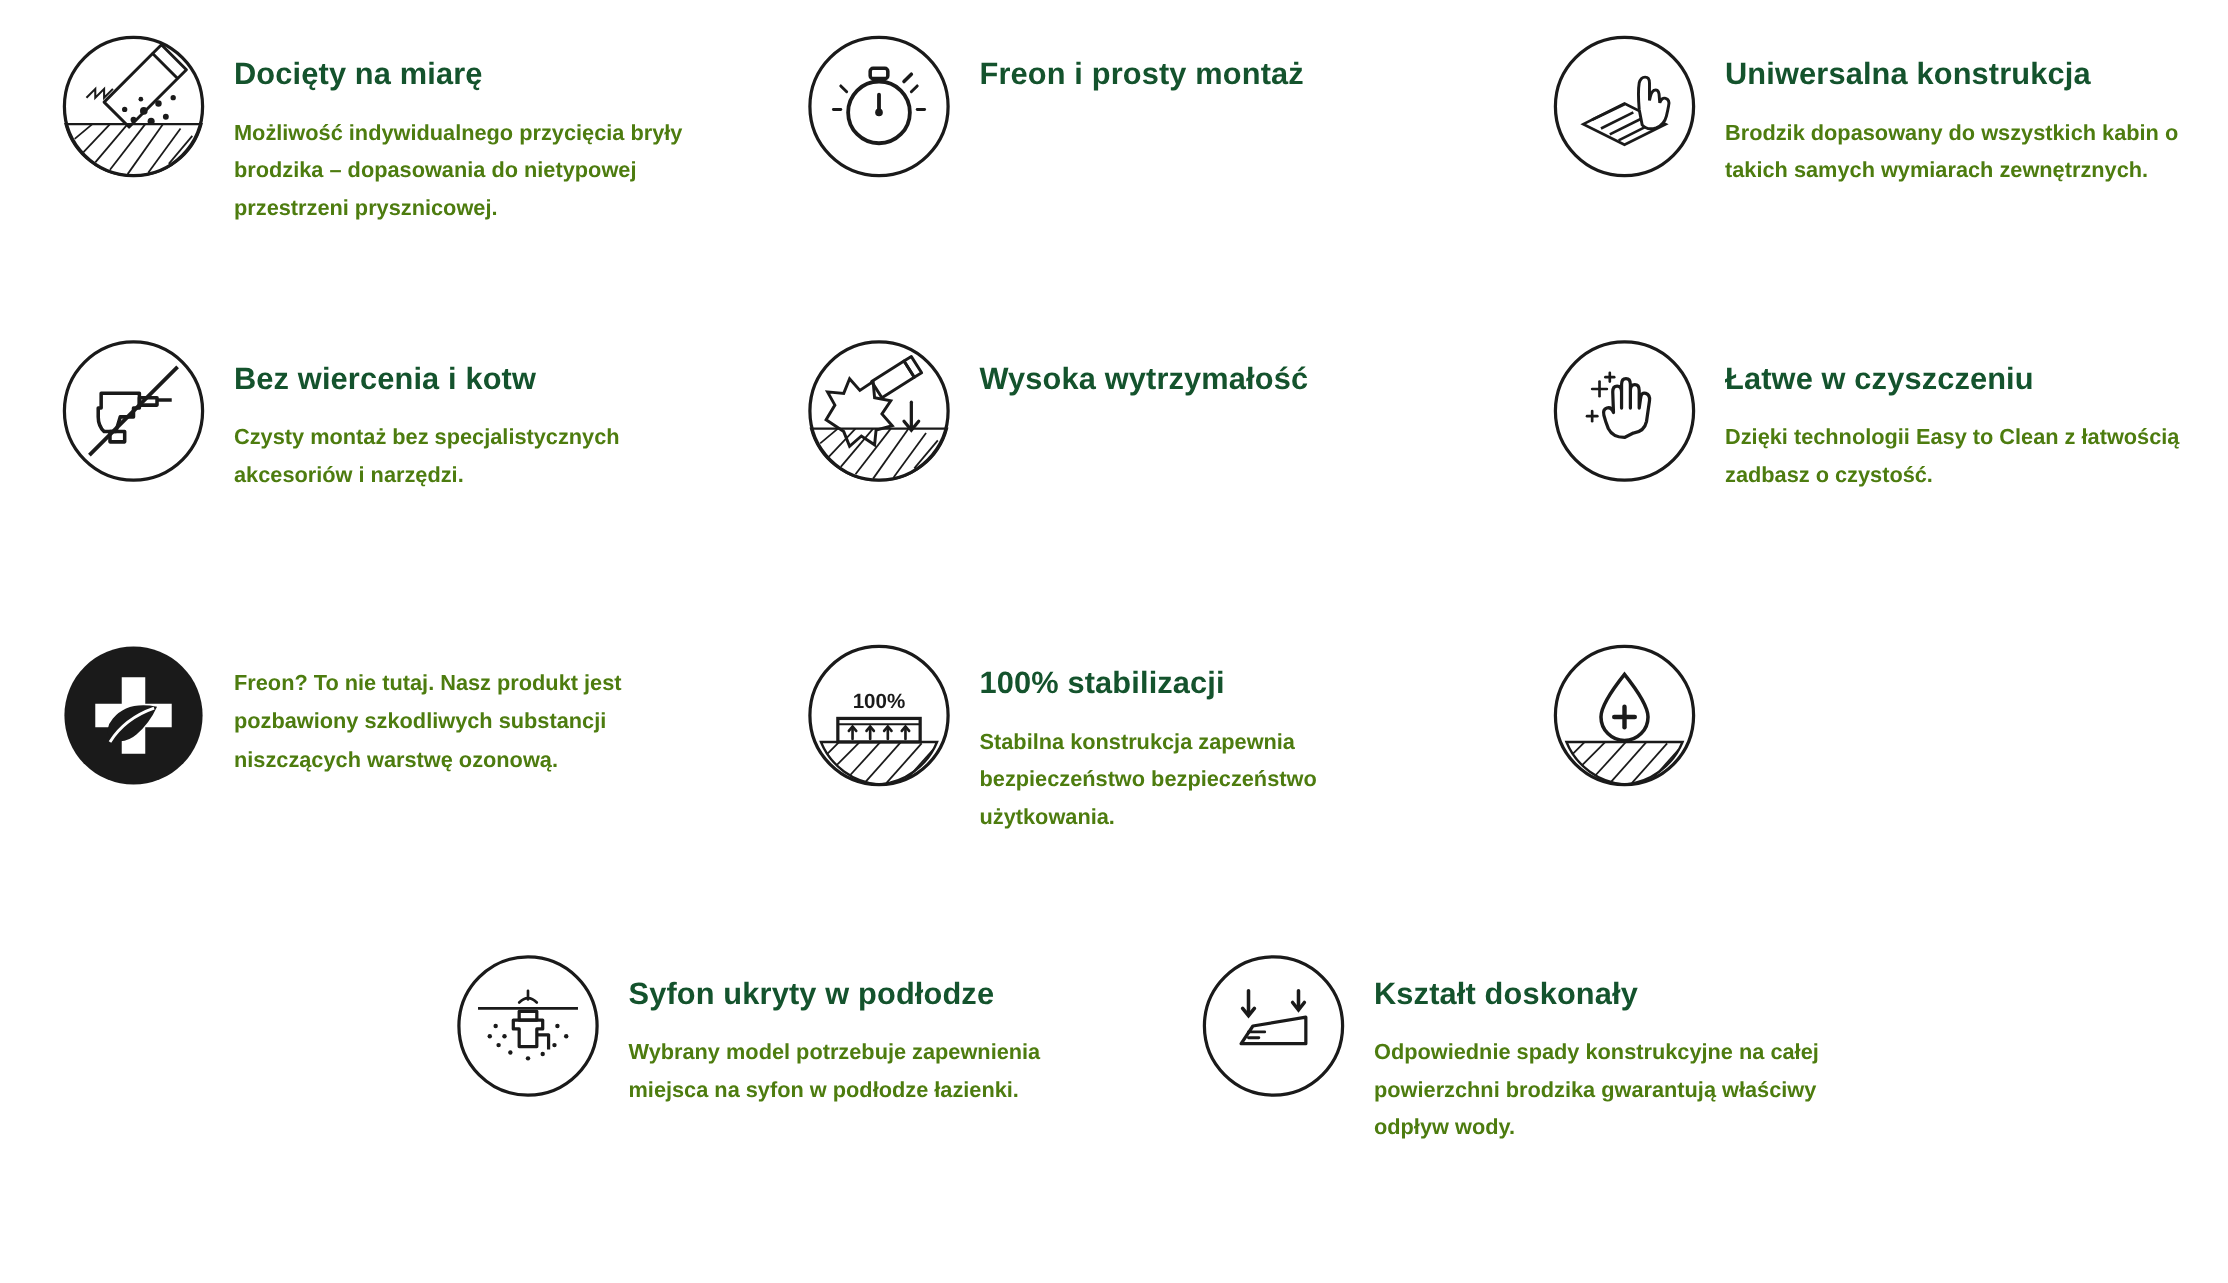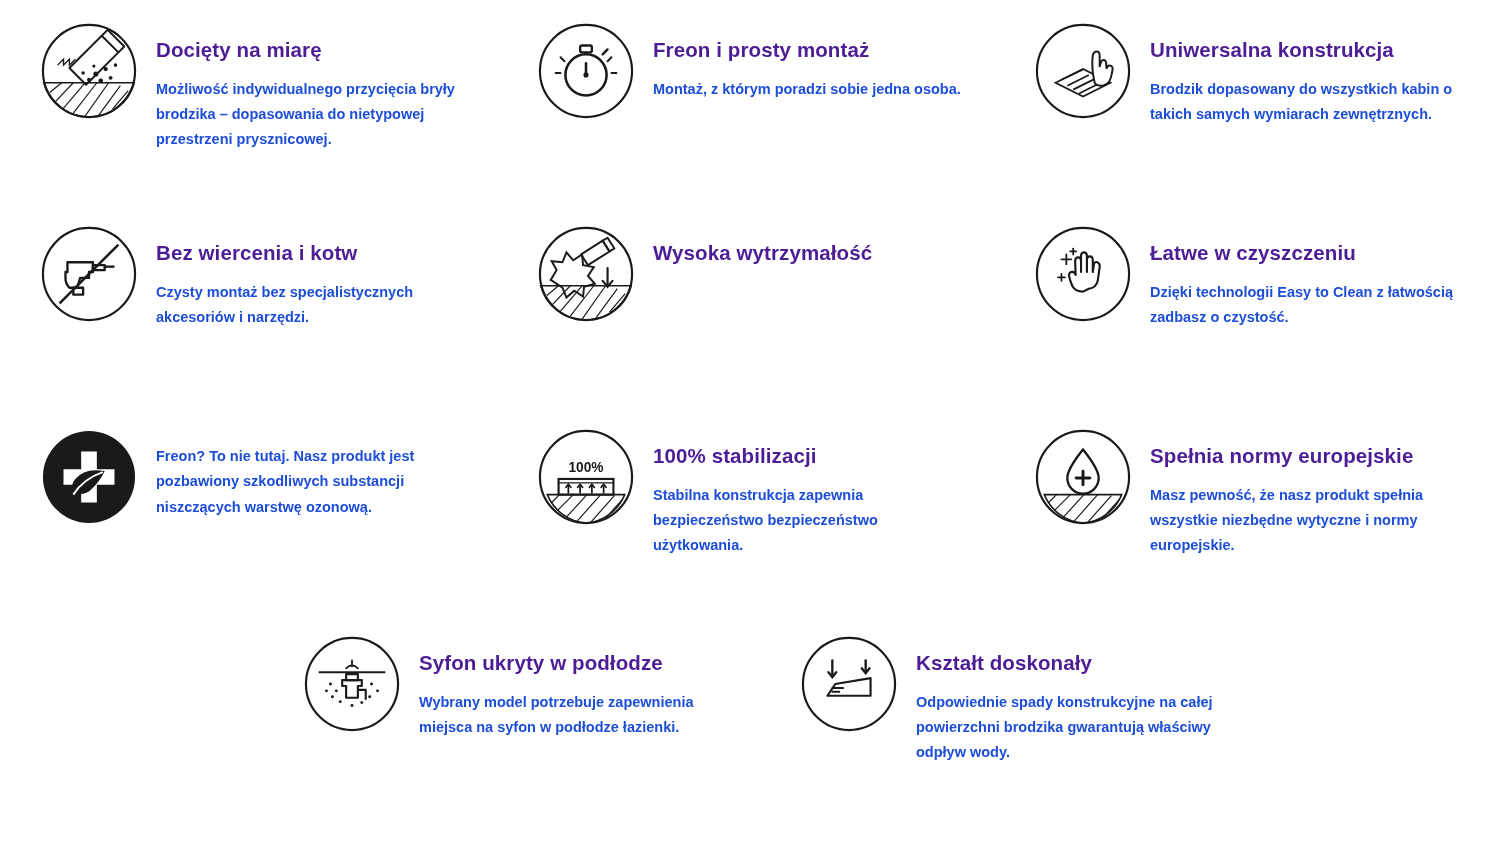--- a/index.html
+++ b/index.html
@@ -53,29 +53,29 @@
   .texts {
     padding-top: 16px;
   }
 
   .f-title {
     font-size: 20.5px;
     font-weight: bold;
     letter-spacing: 0.1px;
     line-height: 1.2;
     margin: 0 0 14px 0;
-    color: #4c1d95;
+    color: #14532d;
   }
 
   .f-desc {
     font-size: 14.5px;
     font-weight: bold;
     line-height: 1.75;
     margin: 0;
-    color: #1d4ed8;
+    color: #4d7c0f;
     max-width: 310px;
   }
 
   .grid .feature:nth-child(2) .f-desc,
   .grid .feature:nth-child(3) .f-desc { max-width: 330px; }
 
   
   .bottom-row {
     display: grid;
     grid-template-columns: 497px 497px;
@@ -144,21 +144,20 @@
           <g stroke="#1a1a1a" stroke-width="2" stroke-linecap="round">
             <line x1="28" y1="40" x2="24" y2="36"></line>
             <line x1="72" y1="40" x2="76" y2="36"></line>
             <line x1="24" y1="52" x2="19" y2="52"></line>
             <line x1="76" y1="52" x2="81" y2="52"></line>
           </g>
         </svg>
       </div>
       <div class="texts">
         <p class="f-title">Freon i prosty montaż</p>
-        <p class="f-desc">Montaż, z którym poradzi sobie jedna osoba.</p>
       </div>
     </div>
 
     <div class="feature">
       <div class="icon-wrap">
         <svg width="98" height="98" viewBox="0 0 100 100">
           <circle cx="50" cy="50" r="47" fill="none" stroke="#1a1a1a" stroke-width="2.2"></circle>
           <g fill="none" stroke="#1a1a1a" stroke-width="1.8">
             <path d="M22 62 L50 48 L78 62 L50 76 Z"></path>
             <path d="M28 59 L50 48.5"></path>
@@ -315,24 +314,20 @@
             <line x1="55" y1="96" x2="79" y2="69"></line>
             <line x1="70" y1="92" x2="87" y2="73"></line>
           </g>
           <path d="M50 22 q16 20 16 29 a16 16 0 0 1 -32 0 q0 -9 16 -29 z" fill="none" stroke="#1a1a1a" stroke-width="2.4"></path>
           <g stroke="#1a1a1a" stroke-width="3" stroke-linecap="round">
             <line x1="50" y1="44" x2="50" y2="58"></line>
             <line x1="43" y1="51" x2="57" y2="51"></line>
           </g>
         </svg>
       </div>
-      <div class="texts">
-        <p class="f-title">Spełnia normy europejskie</p>
-        <p class="f-desc">Masz pewność, że nasz produkt spełnia wszystkie niezbędne wytyczne i normy europejskie.</p>
-      </div>
     </div>
 
   </div>
 
   <div class="bottom-row">
 
     <div class="feature">
       <div class="icon-wrap">
         <svg width="98" height="98" viewBox="0 0 100 100">
           <circle cx="50" cy="50" r="47" fill="none" stroke="#1a1a1a" stroke-width="2.2"></circle>

